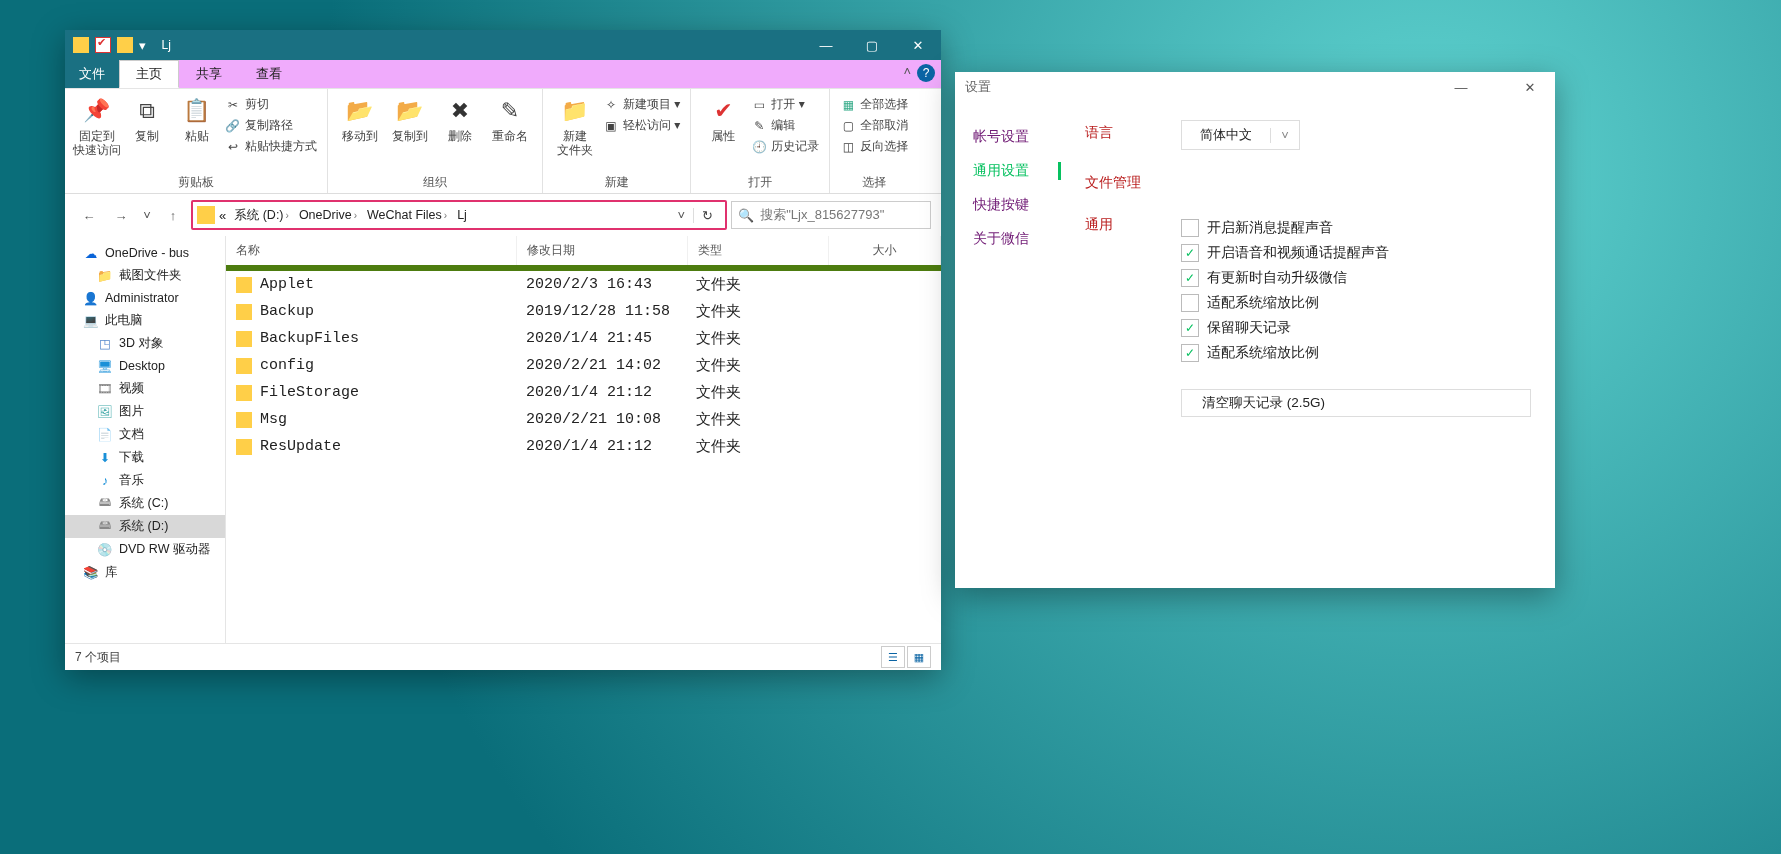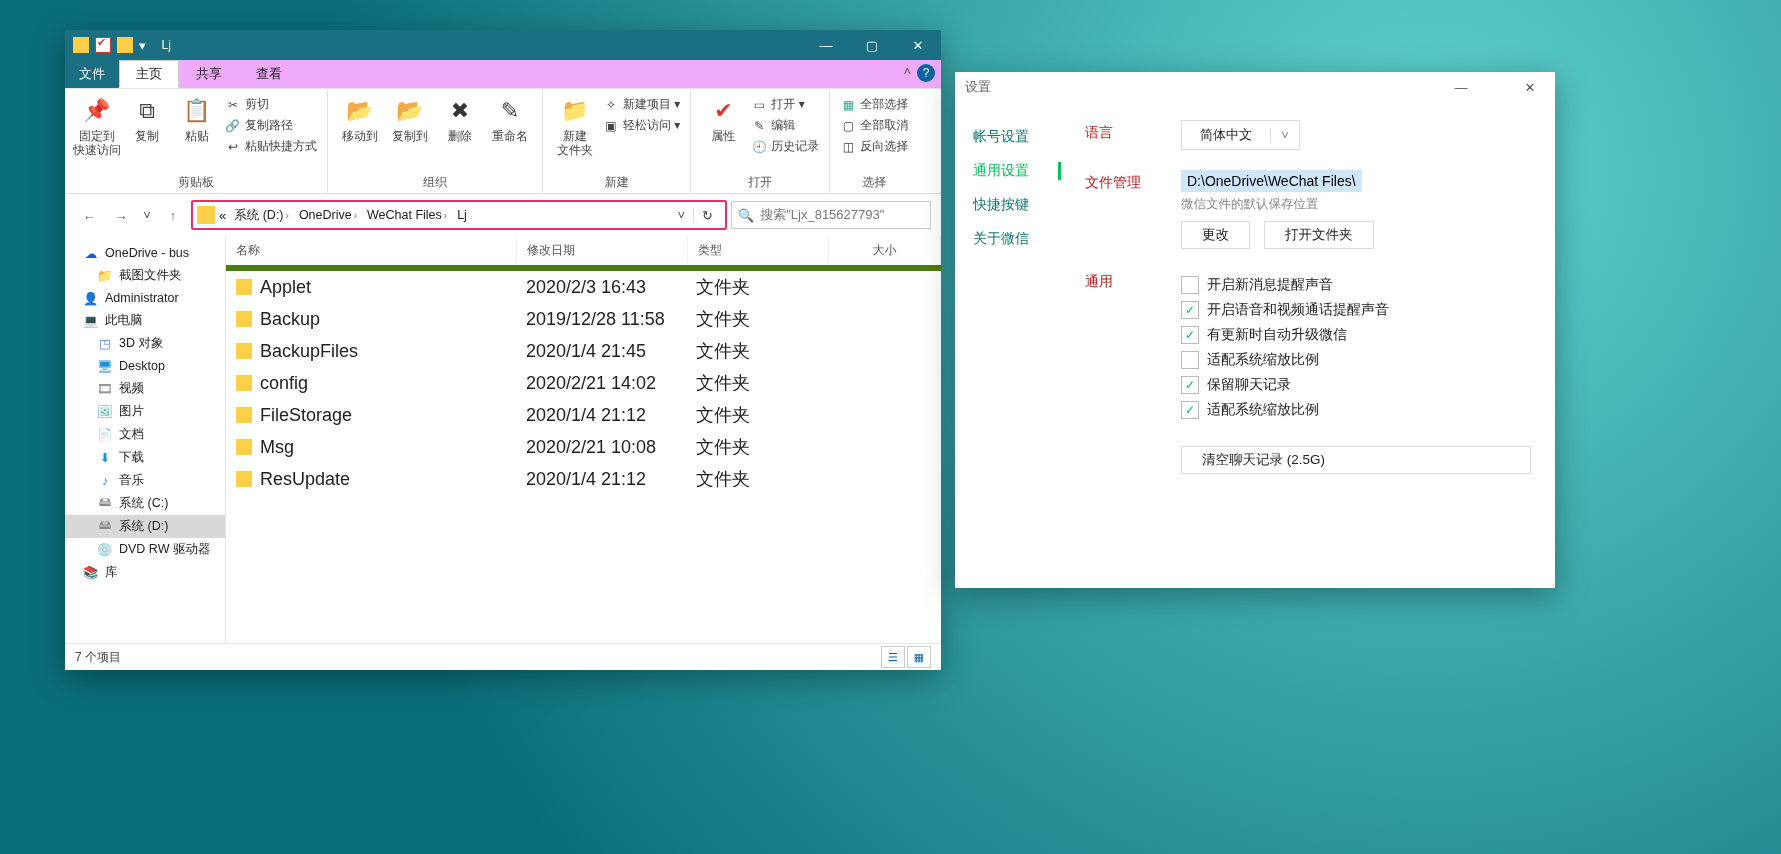--- a/index.html
+++ b/index.html
@@ -44,37 +44,37 @@
   .body{flex:1;display:flex;min-height:0;}
   .tree{width:160px;border-right:1px solid #e5e5e5;overflow:auto;padding-top:6px;}
   .titem{display:flex;align-items:center;gap:6px;padding:3px 6px 3px 18px;font-size:12.5px;white-space:nowrap;overflow:hidden;}
   .titem.sel{background:#d8d8d8;}
   .titem .ti{width:16px;height:16px;display:inline-flex;align-items:center;justify-content:center;}
 
   .list{flex:1;overflow:auto;}
   .lhead{display:flex;border-bottom:6px solid #4d7c0f;color:#555;font-size:12px;}
   .lhead>div{padding:6px 10px;border-right:1px solid #f0f0f0;}
   .c-name{width:270px;} .c-date{width:150px;} .c-type{width:120px;} .c-size{flex:1;text-align:center;}
-  .lrow{display:flex;align-items:center;font-size:18px;}
+  .lrow{display:flex;align-items:center;font-size:15px;font-family:Liberation Mono, monospace;}
   .lrow>div{padding:4px 10px;}
   .lrow .c-name{display:flex;align-items:center;gap:8px;}
   .fico2{width:16px;height:16px;background:#ffcf48;display:inline-block;}
 
   .status{height:26px;border-top:1px solid #e5e5e5;display:flex;align-items:center;padding:0 10px;font-size:12px;color:#444;}
   .status .views{margin-left:auto;display:flex;gap:2px;}
   .vbtn{width:22px;height:20px;border:1px solid #ccc;display:flex;align-items:center;justify-content:center;font-size:11px;color:#0a64a4;}
 
   
   .settings{position:absolute;left:955px;top:72px;width:600px;height:516px;background:#fff;box-shadow:0 8px 30px rgba(0,0,0,.35);display:flex;flex-direction:column;}
   .shead{height:30px;display:flex;align-items:center;padding:0 10px;color:#666;font-size:13px;gap:39px;}
   .shead .sp{flex:1;}
   .swb{width:30px;height:28px;display:flex;align-items:center;justify-content:center;color:#555;}
   .sbody{flex:1;display:flex;}
   .snav{width:106px;padding:18px 0;}
-  .snav-item{padding:8px 18px;font-size:14px;color:#0f766e;position:relative;}
+  .snav-item{padding:8px 18px;font-size:14px;color:#701a75;position:relative;}
   .snav-item.active{color:#07c160;}
   .snav-item.active::after{content:"";position:absolute;right:0;top:8px;bottom:8px;width:3px;background:#07c160;}
   .scontent{flex:1;padding:18px 24px;overflow:auto;}
   .srow{display:flex;align-items:flex-start;margin-bottom:20px;}
   .slab{width:96px;font-size:14px;color:#b91c1c;padding-top:4px;}
   .sval{flex:1;}
   .select{display:inline-flex;border:1px solid #ddd;height:28px;align-items:center;}
   .select .stxt{padding:0 18px;}
   .select .sarr{border-left:1px solid #ddd;width:28px;display:flex;align-items:center;justify-content:center;color:#888;}
   .pathfield{background:#cfe6ff;padding:3px 6px;font-size:14px;display:inline-block;color:#000;}
@@ -426,28 +426,20 @@
         <div class="slab">语言</div>
         <div class="sval">
           <div class="select">
             <span class="stxt">简体中文</span>
             <span class="sarr">˅</span>
           </div>
         </div>
       </div>
       <div class="srow">
         <div class="slab">文件管理</div>
-        <div class="sval">
-          <span class="pathfield">D:\OneDrive\WeChat Files\</span>
-          <div class="hint">微信文件的默认保存位置</div>
-          <div class="btnrow">
-            <div class="btn">更改</div>
-            <div class="btn">打开文件夹</div>
-          </div>
-        </div>
       </div>
       <div class="srow">
         <div class="slab">通用</div>
         <div class="sval" id="opts">
             <div class="chk">
               <span class="chkbox"></span>
               <span>开启新消息提醒声音</span>
             </div>
             <div class="chk">
               <span class="chkbox">✓</span>

